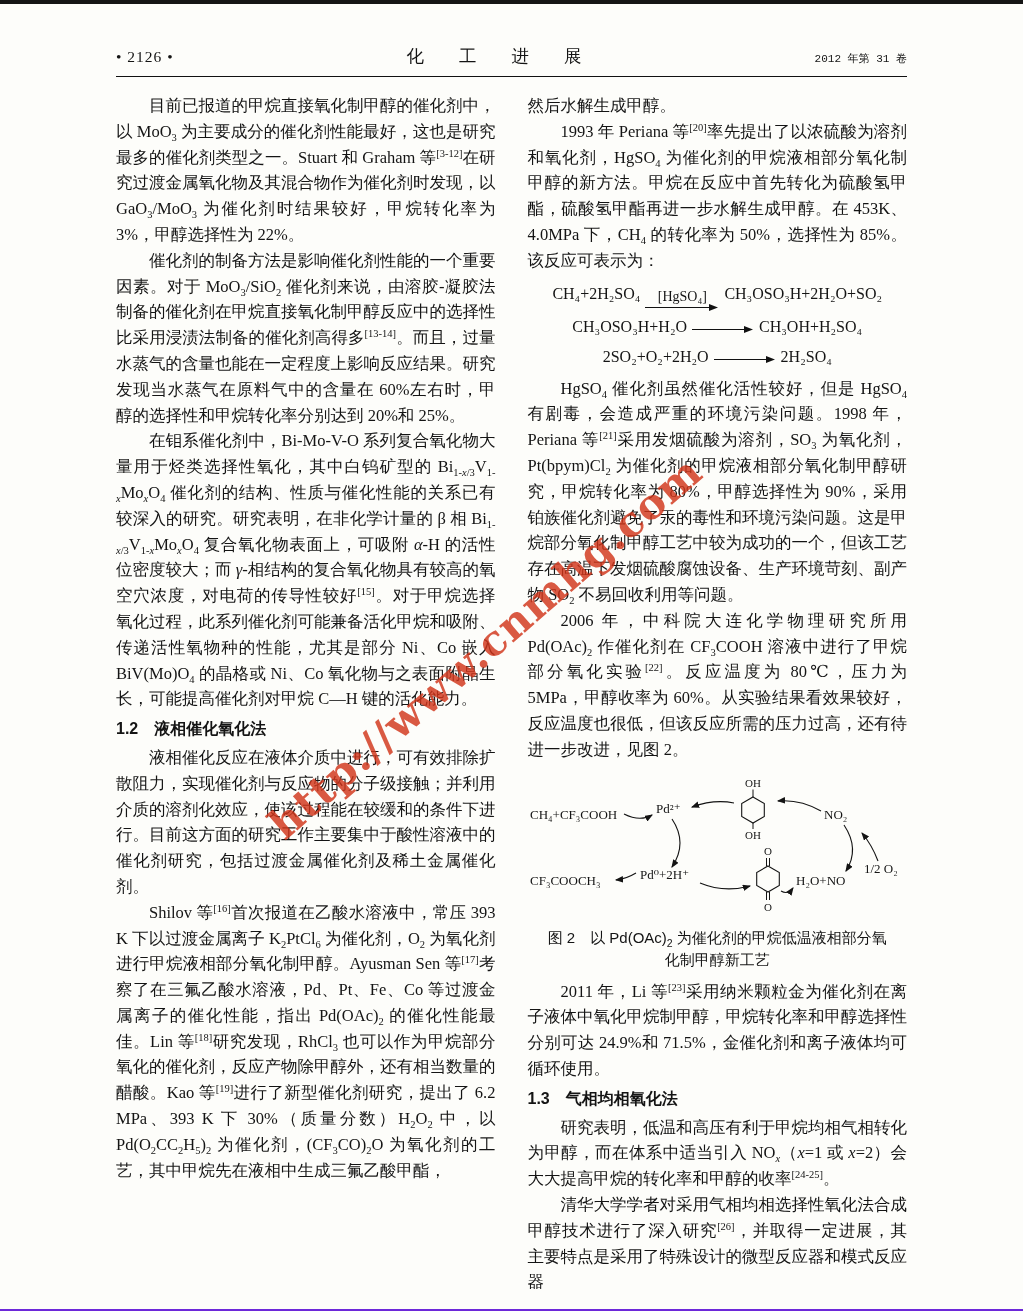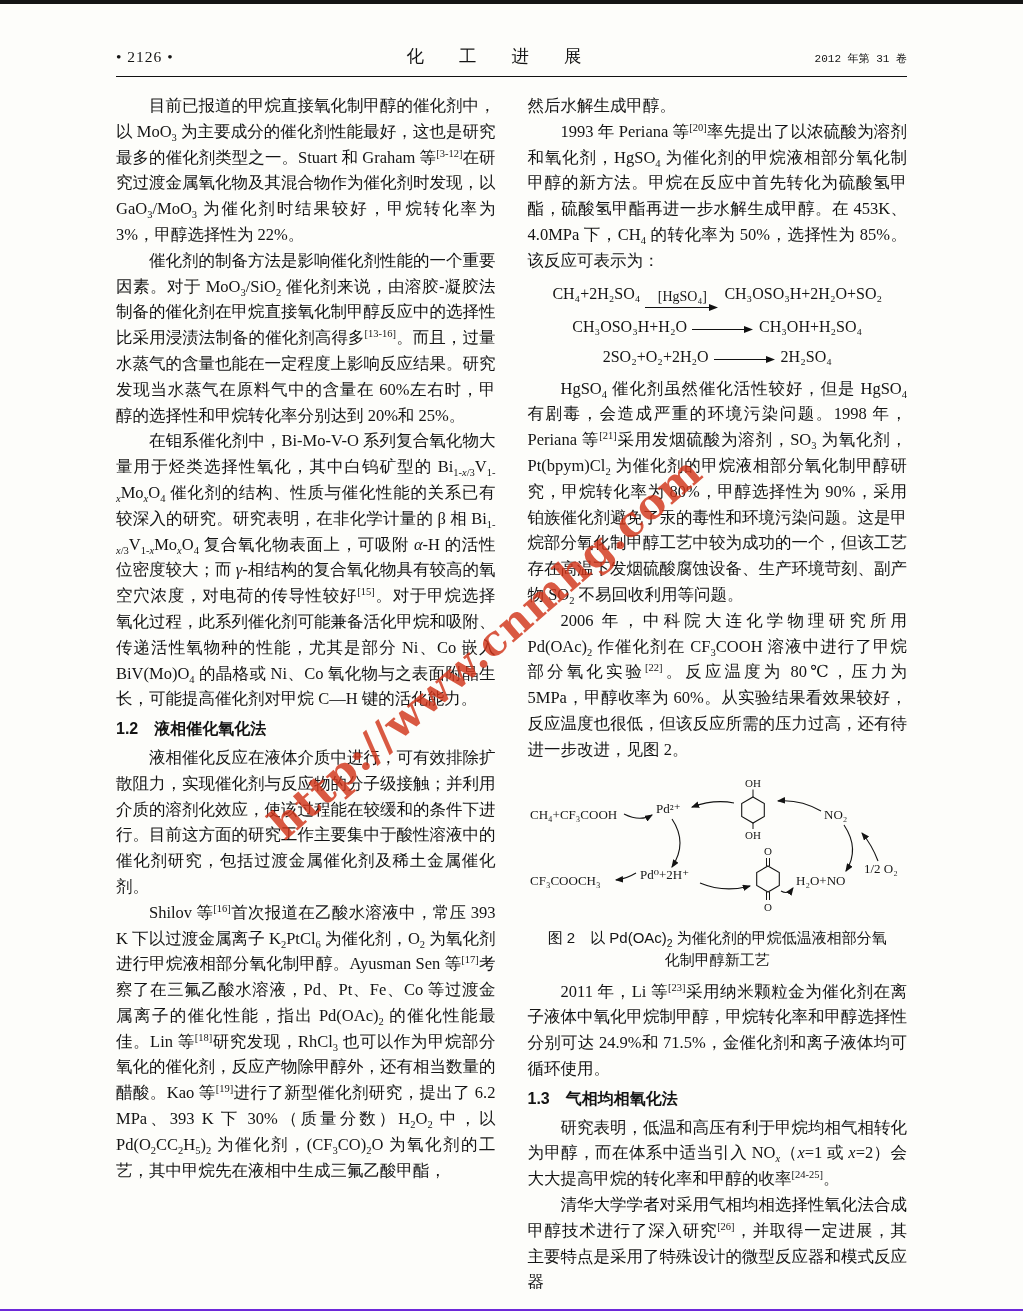--- a/index.html
+++ b/index.html
@@ -64,21 +64,21 @@
     <span class="page-num">• 2126 •</span>
     <span class="journal">化　　工　　进　　展</span>
     <span class="volume">2012 年第 31 卷</span>
   </header>
   <div class="header-rule"></div>
 
   <main class="columns">
 
     <section class="col">
       <p class="para">目前已报道的甲烷直接氧化制甲醇的催化剂中，以 MoO<sub>3</sub> 为主要成分的催化剂性能最好，这也是研究最多的催化剂类型之一。Stuart 和 Graham 等<sup>[3-12]</sup>在研究过渡金属氧化物及其混合物作为催化剂时发现，以 GaO<sub>3</sub>/MoO<sub>3</sub> 为催化剂时结果较好，甲烷转化率为 3%，甲醇选择性为 22%。</p>
-      <p class="para">催化剂的制备方法是影响催化剂性能的一个重要因素。对于 MoO<sub>3</sub>/SiO<sub>2</sub> 催化剂来说，由溶胶-凝胶法制备的催化剂在甲烷直接氧化制甲醇反应中的选择性比采用浸渍法制备的催化剂高得多<sup>[13-16]</sup>。而且，过量水蒸气的含量也能在一定程度上影响反应结果。研究发现当水蒸气在原料气中的含量在 60%左右时，甲醇的选择性和甲烷转化率分别达到 20%和 25%。</p>
+      <p class="para">催化剂的制备方法是影响催化剂性能的一个重要因素。对于 MoO<sub>3</sub>/SiO<sub>2</sub> 催化剂来说，由溶胶-凝胶法制备的催化剂在甲烷直接氧化制甲醇反应中的选择性比采用浸渍法制备的催化剂高得多<sup>[13-14]</sup>。而且，过量水蒸气的含量也能在一定程度上影响反应结果。研究发现当水蒸气在原料气中的含量在 60%左右时，甲醇的选择性和甲烷转化率分别达到 20%和 25%。</p>
       <p class="para">在钼系催化剂中，Bi-Mo-V-O 系列复合氧化物大量用于烃类选择性氧化，其中白钨矿型的 Bi<sub>1-<i>x</i>/3</sub>V<sub>1-<i>x</i></sub>Mo<sub><i>x</i></sub>O<sub>4</sub> 催化剂的结构、性质与催化性能的关系已有较深入的研究。研究表明，在非化学计量的 β 相 Bi<sub>1-<i>x</i>/3</sub>V<sub>1-<i>x</i></sub>Mo<sub><i>x</i></sub>O<sub>4</sub> 复合氧化物表面上，可吸附 <i>α</i>-H 的活性位密度较大；而 <i>γ</i>-相结构的复合氧化物具有较高的氧空穴浓度，对电荷的传导性较好<sup>[15]</sup>。对于甲烷选择氧化过程，此系列催化剂可能兼备活化甲烷和吸附、传递活性氧物种的性能，尤其是部分 Ni、Co 嵌入 BiV(Mo)O<sub>4</sub> 的晶格或 Ni、Co 氧化物与之表面附晶生长，可能提高催化剂对甲烷 C—H 键的活化能力。</p>
       <h3 class="sec-heading">1.2　液相催化氧化法</h3>
       <p class="para">液相催化反应在液体介质中进行，可有效排除扩散阻力，实现催化剂与反应物的分子级接触；并利用介质的溶剂化效应，使该过程能在较缓和的条件下进行。目前这方面的研究工作主要集中于酸性溶液中的催化剂研究，包括过渡金属催化剂及稀土金属催化剂。</p>
       <p class="para">Shilov 等<sup>[16]</sup>首次报道在乙酸水溶液中，常压 393 K 下以过渡金属离子 K<sub>2</sub>PtCl<sub>6</sub> 为催化剂，O<sub>2</sub> 为氧化剂进行甲烷液相部分氧化制甲醇。Ayusman Sen 等<sup>[17]</sup>考察了在三氟乙酸水溶液，Pd、Pt、Fe、Co 等过渡金属离子的催化性能，指出 Pd(OAc)<sub>2</sub> 的催化性能最佳。Lin 等<sup>[18]</sup>研究发现，RhCl<sub>3</sub> 也可以作为甲烷部分氧化的催化剂，反应产物除甲醇外，还有相当数量的醋酸。Kao 等<sup>[19]</sup>进行了新型催化剂研究，提出了 6.2 MPa、393 K 下 30%（质量分数）H<sub>2</sub>O<sub>2</sub> 中，以 Pd(O<sub>2</sub>CC<sub>2</sub>H<sub>5</sub>)<sub>2</sub> 为催化剂，(CF<sub>3</sub>CO)<sub>2</sub>O 为氧化剂的工艺，其中甲烷先在液相中生成三氟乙酸甲酯，</p>
     </section>
 
     <section class="col">
       <p class="para no-indent">然后水解生成甲醇。</p>
       <p class="para">1993 年 Periana 等<sup>[20]</sup>率先提出了以浓硫酸为溶剂和氧化剂，HgSO<sub>4</sub> 为催化剂的甲烷液相部分氧化制甲醇的新方法。甲烷在反应中首先转化为硫酸氢甲酯，硫酸氢甲酯再进一步水解生成甲醇。在 453K、4.0MPa 下，CH<sub>4</sub> 的转化率为 50%，选择性为 85%。该反应可表示为：</p>
 

